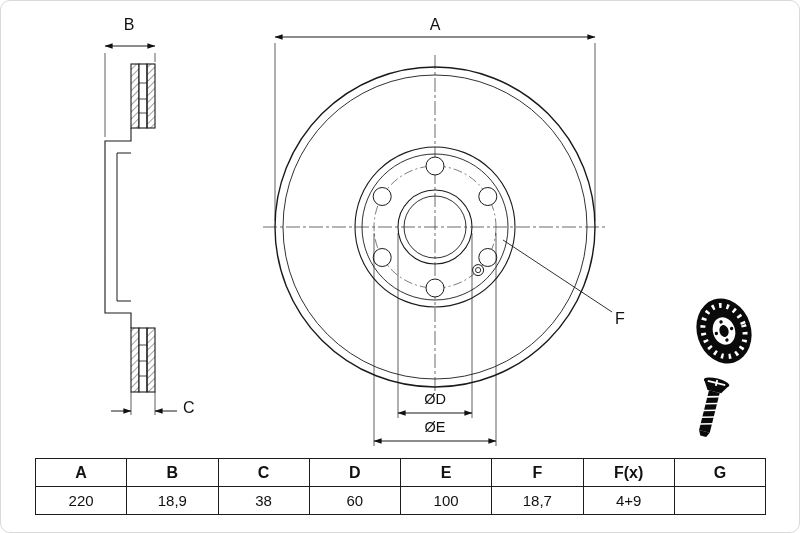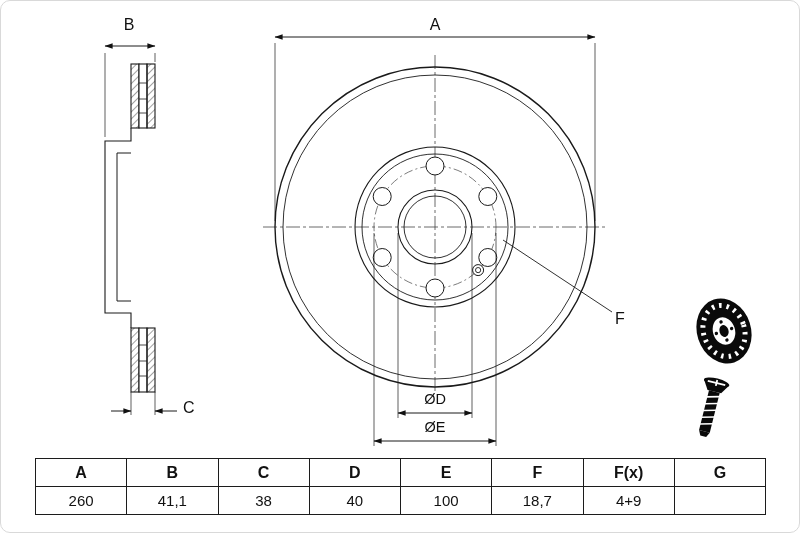--- a/index.html
+++ b/index.html
@@ -138,24 +138,24 @@
         <th>C</th>
         <th>D</th>
         <th>E</th>
         <th>F</th>
         <th>F(x)</th>
         <th>G</th>
       </tr>
     </thead>
     <tbody>
       <tr>
-        <td>260</td>
-        <td>41,1</td>
+        <td>220</td>
+        <td>18,9</td>
         <td>38</td>
-        <td>40</td>
+        <td>60</td>
         <td>100</td>
         <td>18,7</td>
         <td>4+9</td>
         <td></td>
       </tr>
     </tbody>
   </table>
 
 </div>
 

